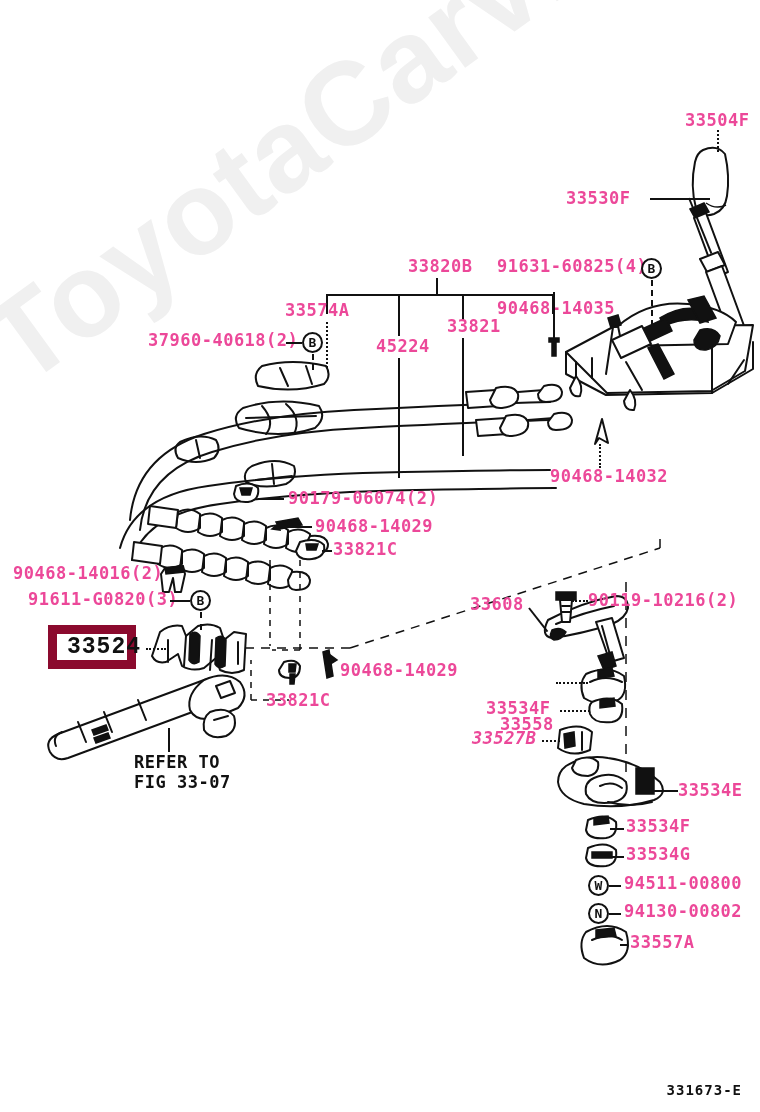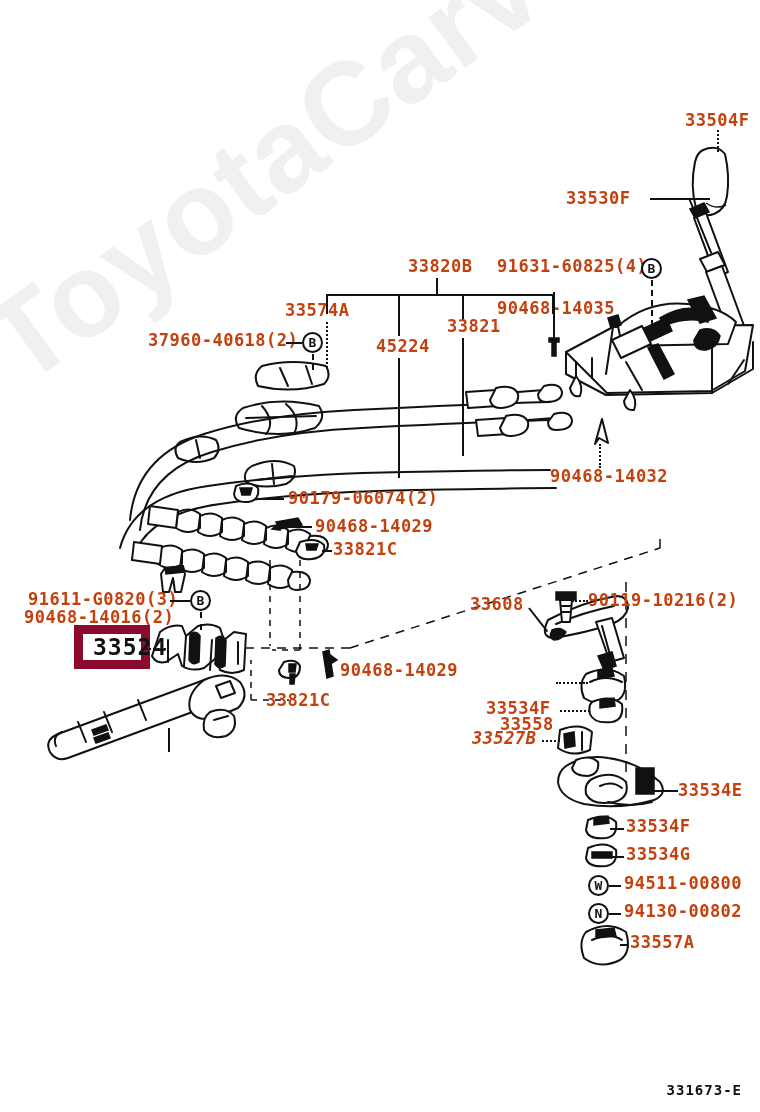--- a/index.html
+++ b/index.html
@@ -10,21 +10,21 @@
 
   
   .wm{position:absolute;left:-40px;top:300px;width:900px;
       font-family:"Liberation Sans",sans-serif;
       font-size:118px;font-weight:700;color:#f0f0f0;
       transform:rotate(-36deg);transform-origin:left top;
       white-space:nowrap;letter-spacing:1px;pointer-events:none;user-select:none;}
 
   
   .lab{position:absolute;white-space:nowrap;font-size:17px;
-       letter-spacing:0.5px;font-weight:700;color:#c2410c;line-height:1.05;}
+       letter-spacing:0.5px;font-weight:700;color:#ec4899;line-height:1.05;}
   .lab2{position:absolute;white-space:pre;font-size:17px;font-weight:700;
         line-height:1.18;letter-spacing:0.5px;}
 
   
   .hl{position:absolute;border:9px solid #8B0A2E;background:#ffffff;
       box-sizing:border-box;}
   .hl .txt{position:absolute;left:10px;top:50%;transform:translateY(-50%);
            font-size:23px;font-weight:700;letter-spacing:1px;color:#111;}
 
   
@@ -315,36 +315,38 @@
 
   <div class="lab" style="left:288px;top:490px;">90179-06074(2)</div>
   <div class="ln lnh" style="left:258px;top:498px;width:26px;"></div>
 
   <div class="lab" style="left:315px;top:518px;">90468-14029</div>
   <div class="ln lnh" style="left:290px;top:526px;width:22px;"></div>
 
   <div class="lab" style="left:333px;top:541px;">33821C</div>
   <div class="ln lnh" style="left:322px;top:550px;width:10px;"></div>
 
-  <div class="lab" style="left:24px;top:565px;margin-top:44px;">90468-14016(2)</div>
+  <div class="lab" style="left:13px;top:565px;">90468-14016(2)</div>
 
   <div class="lab" style="left:28px;top:591px;">91611-G0820(3)</div>
   <div class="ln lnh" style="left:170px;top:600px;width:20px;"></div>
   <div class="circ" style="left:190px;top:590px;">B</div>
   <div class="dash-v" style="left:200px;top:612px;height:18px;"></div>
 
-  <div class="hl" style="left:74px;top:625px;width:76px;height:44px;">
+  <div class="hl" style="left:48px;top:625px;width:88px;height:44px;font-family:Liberation Mono, monospace;">
     <span class="txt">33524</span>
   </div>
   <div class="dot-h" style="left:146px;top:648px;width:20px;"></div>
 
   <div class="lab" style="left:340px;top:662px;">90468-14029</div>
 
   <div class="lab" style="left:266px;top:692px;">33821C</div>
 
+  <div class="lab2" style="left:134px;top:752px;">REFER TO
+FIG 33-07</div>
   <div class="ln lnv" style="left:168px;top:728px;height:24px;"></div>
 
   <div class="lab" style="left:470px;top:596px;">33608</div>
   <div class="ln" style="left:528px;top:608px;width:2px;height:30px;transform:rotate(-38deg);transform-origin:top;"></div>
 
   <div class="lab" style="left:588px;top:592px;">90119-10216(2)</div>
   <div class="dot-h" style="left:572px;top:600px;width:16px;"></div>
 
   <div class="lab" style="left:500px;top:672px;margin-top:44px;">33558</div>
   <div class="dot-h" style="left:556px;top:682px;width:32px;"></div>

